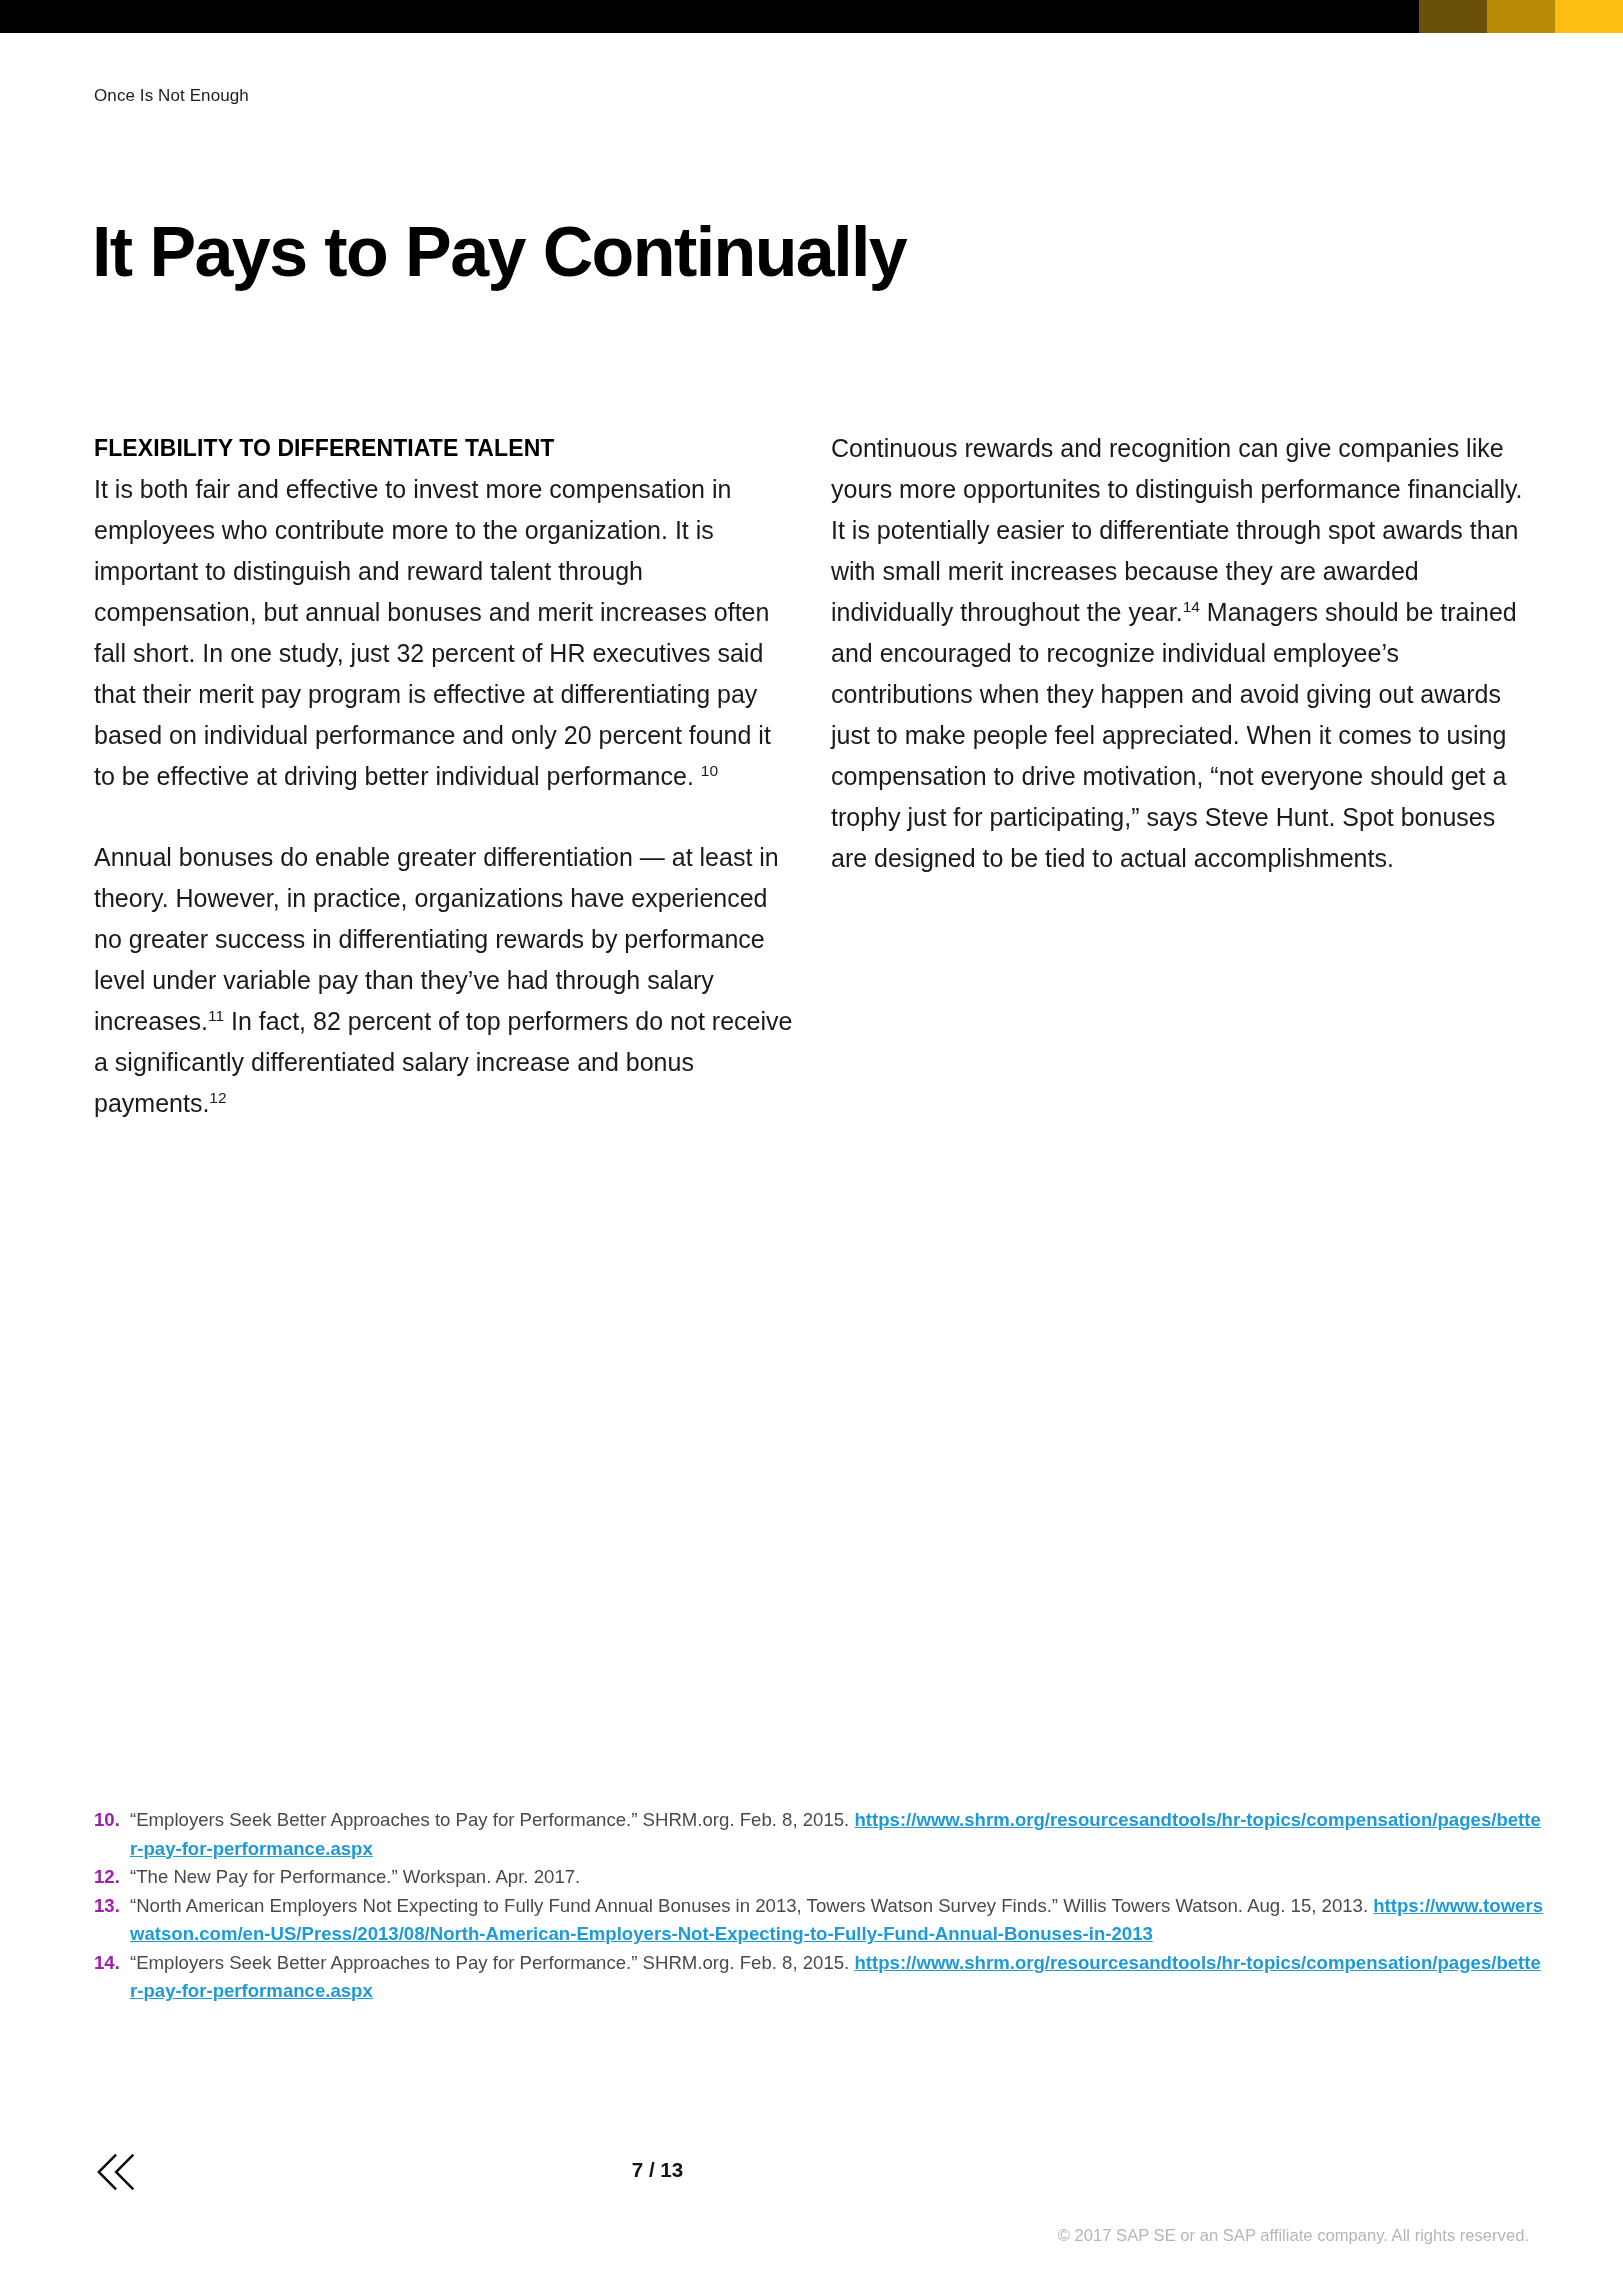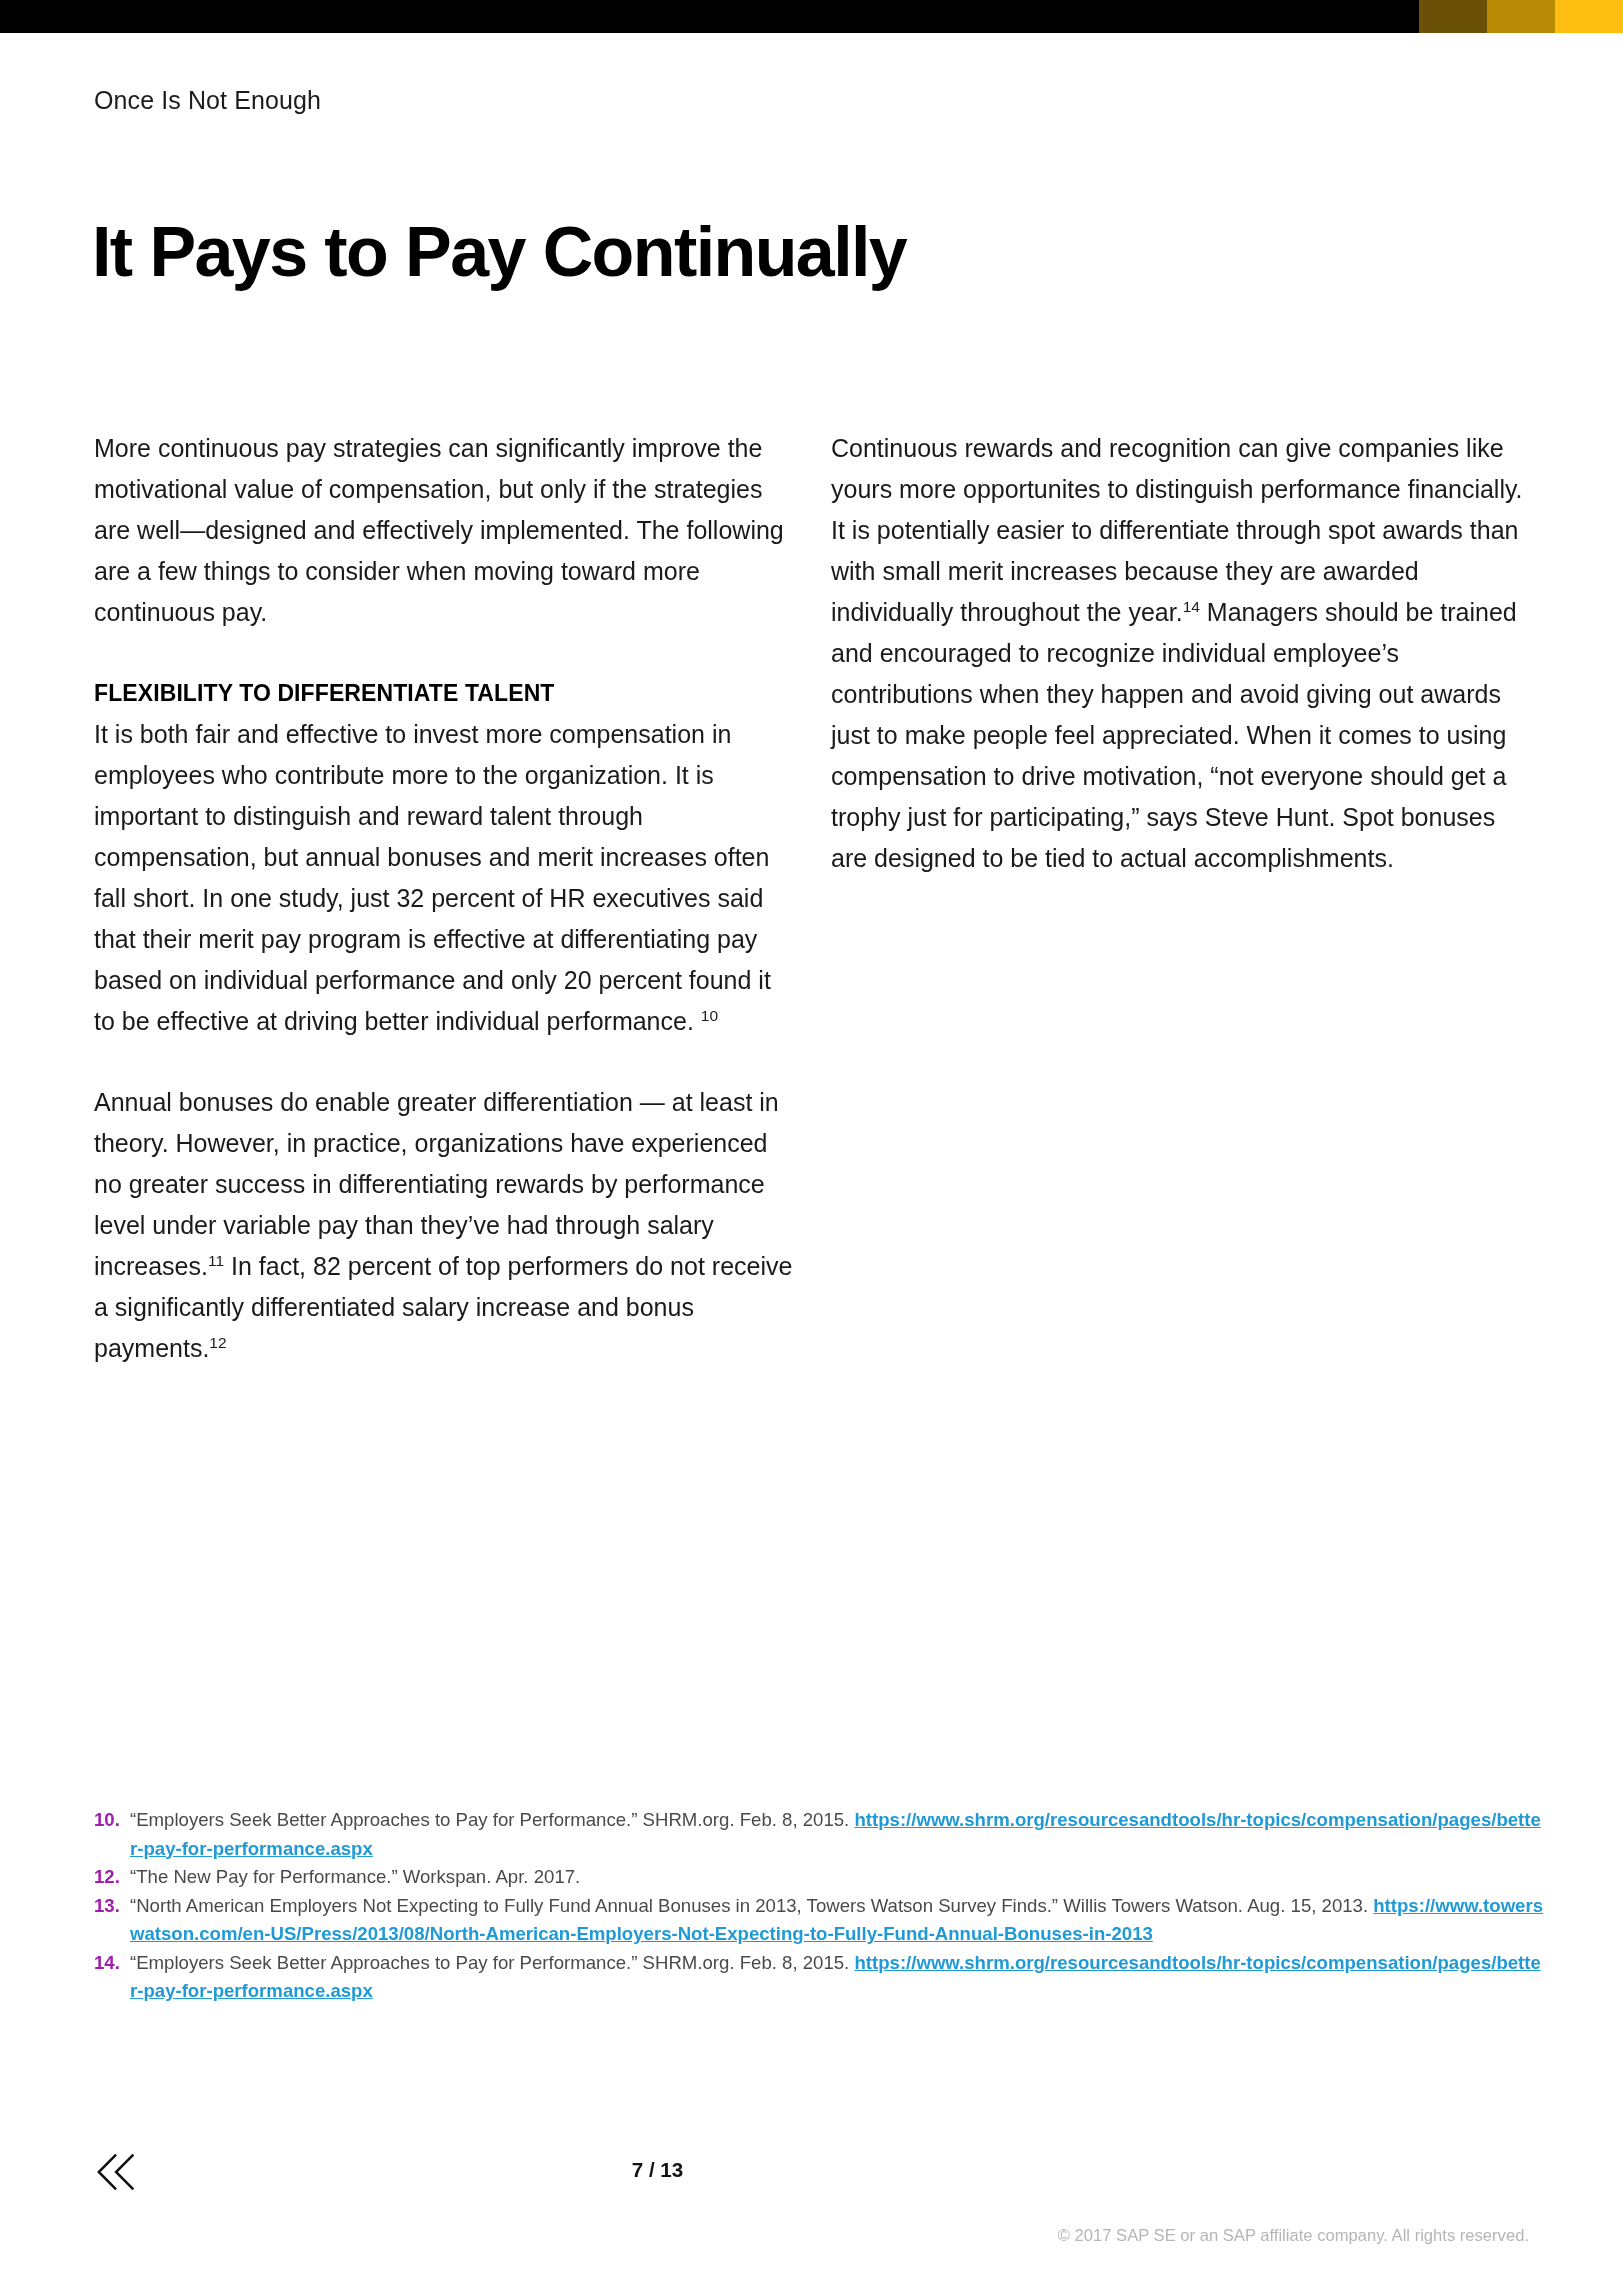--- a/index.html
+++ b/index.html
@@ -28,21 +28,21 @@
   .topbar .seg-black  { flex: 0 0 1419px; background: #000000; }
   .topbar .seg-dark   { flex: 0 0 68px;   background: #6b5008; }
   .topbar .seg-mid    { flex: 0 0 68px;   background: #b88a06; }
   .topbar .seg-bright { flex: 1 1 auto;   background: #fcbe10; }
 
   
   .running-header {
     position: absolute;
     top: 86px;
     left: 94px;
-    font-size: 25px;
+    font-size: 17px;
     letter-spacing: 0.1px;
     color: #1c1c1c;
     white-space: nowrap;
   }
 
   
   .page-title {
     position: absolute;
     top: 212px;
     left: 92px;
@@ -159,21 +159,20 @@
 </div>
 
 <div class="running-header">Once Is Not Enough</div>
 
 <h1 class="page-title">It Pays to Pay Continually</h1>
 
 <div class="columns">
 
   <div class="col">
 
-    <p>More continuous pay strategies can significantly improve the motivational value of compensation, but only if the strategies are well—designed and effectively implemented. The following are a few things to consider when moving toward more continuous pay.</p>
 
     <div class="section-heading">FLEXIBILITY TO DIFFERENTIATE TALENT</div>
 
     <p class="tight"><span>It is both fair and effective to invest more compensation in employees who contribute more to the organization. It is important to distinguish and reward talent through compensation, but annual bonuses and merit increases often fall short. In one study, just 32 percent of HR executives said that their merit pay program is effective at differentiating pay based on individual performance and only 20 percent found it to be effective at driving better individual performance. </span><sup>10</sup></p>
 
     <p><span>Annual bonuses do enable greater differentiation — at least in theory. However, in practice, organizations have experienced no greater success in differentiating rewards by performance level under variable pay than they’ve had through salary increases.</span><sup>11</sup><span> In fact, 82 percent of top performers do not receive a significantly differentiated salary increase and bonus payments.</span><sup>12</sup></p>
   </div>
 
   <div class="col">
 

